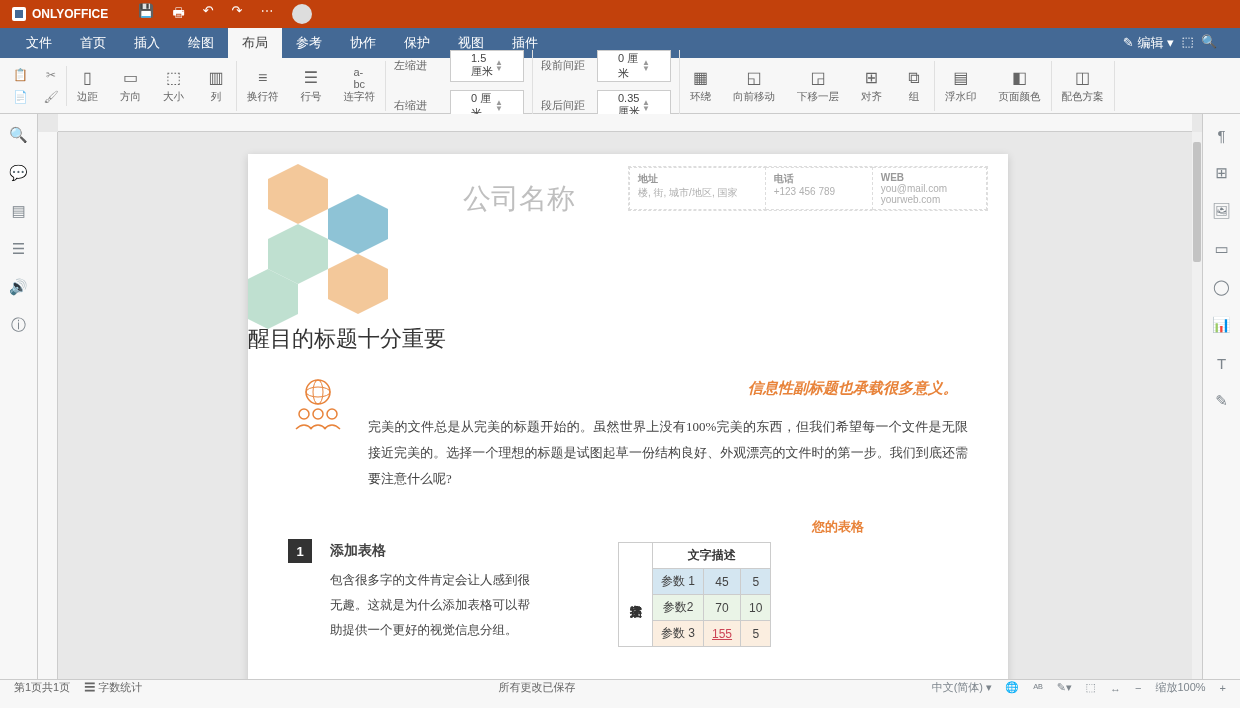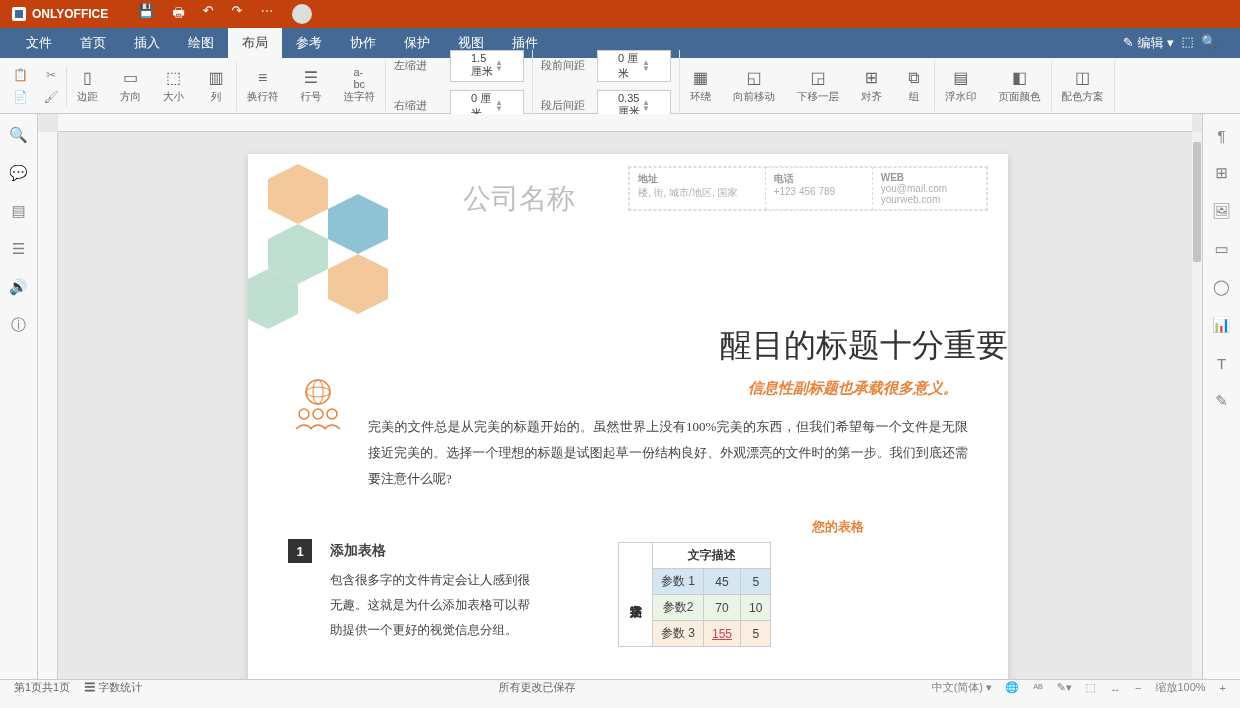--- a/index.html
+++ b/index.html
@@ -43,21 +43,21 @@
 .ruler-h{position:absolute;top:0;left:20px;right:10px;height:18px;background:#f7f7f7;border-bottom:1px solid #ccc;font-size:8px;color:#999}
 .ruler-v{position:absolute;top:18px;left:0;width:20px;bottom:0;background:#f7f7f7;border-right:1px solid #ccc}
 .page{position:absolute;left:210px;top:40px;width:760px;height:730px;background:#fff;box-shadow:0 2px 8px rgba(0,0,0,0.15)}
 .hexes{position:absolute;left:0;top:0;width:180px;height:180px}
 .company{position:absolute;left:215px;top:26px;font-size:28px;color:#bfbfbf;font-family:"SimSun",serif}
 .hdr-tbl{position:absolute;left:380px;top:12px;right:20px;border:1px dashed #ddd;font-size:10px;color:#b0b0b0}
 .hdr-tbl table{width:100%;border-collapse:collapse}
 .hdr-tbl td{border:1px dashed #ddd;padding:4px 8px;vertical-align:top}
 .hdr-tbl .hh{font-weight:600;color:#999}
 
-.title-main{position:absolute;top:170px;width:100%;text-align:right;font-family:Liberation Sans, sans-serif;font-size:32px;color:#333}
+.title-main{position:absolute;top:170px;width:100%;text-align:left;font-family:Liberation Sans, sans-serif;font-size:22px;color:#333}
 .subtitle{position:absolute;top:225px;right:50px;font-size:15px;color:#e8833a;font-style:italic;font-weight:600;font-family:"SimSun",serif}
 .body-txt{position:absolute;top:260px;left:120px;right:40px;font-size:13px;color:#444;line-height:2;text-align:justify;font-family:"SimSun",serif}
 .icon-org{position:absolute;top:220px;left:40px;width:60px;height:60px}
 
 .sec-num{position:absolute;top:385px;left:40px;width:24px;height:24px;background:#333;color:#fff;display:flex;align-items:center;justify-content:center;font-weight:bold;font-size:13px}
 .sec-title{position:absolute;top:388px;left:82px;font-size:14px;font-weight:600;font-family:"SimSun",serif}
 .sec-body{position:absolute;top:415px;left:82px;width:210px;font-size:12.5px;color:#444;line-height:2;font-family:Liberation Mono, monospace}
 
 .tbl-title{position:absolute;top:364px;left:460px;width:260px;text-align:center;color:#e8833a;font-weight:600;font-size:13px;font-family:"SimSun",serif}
 .doc-table{position:absolute;top:388px;left:370px;right:40px;border-collapse:collapse;font-size:12px}

